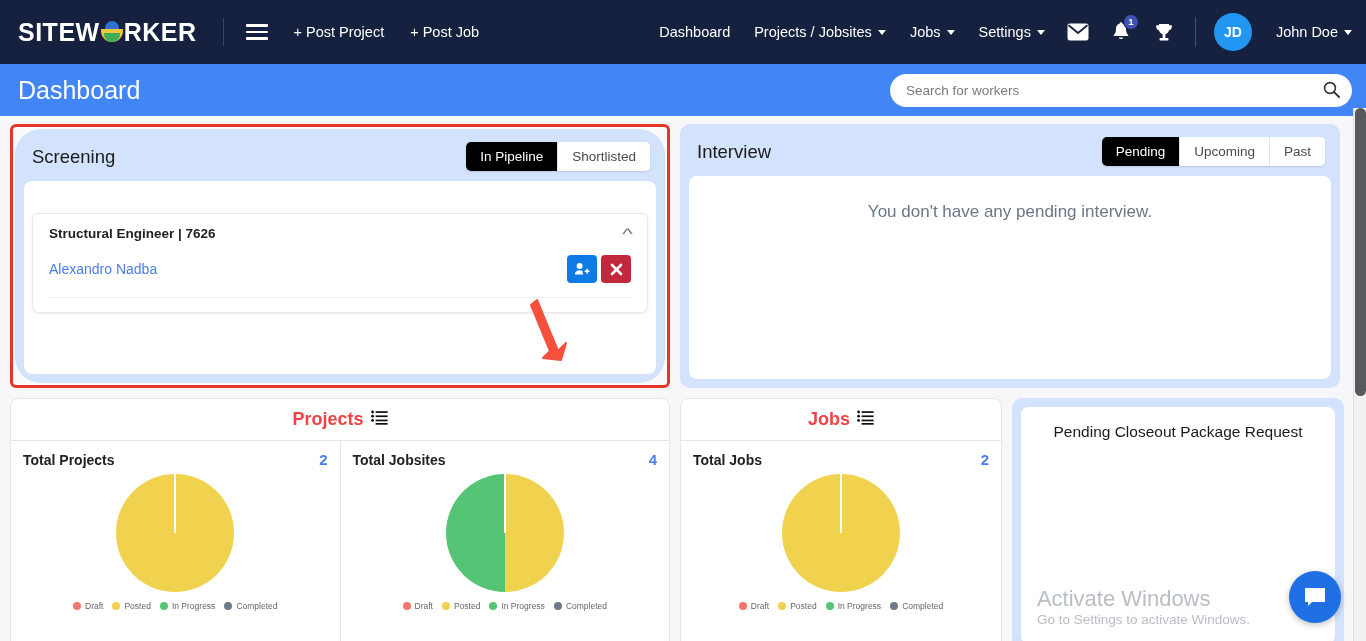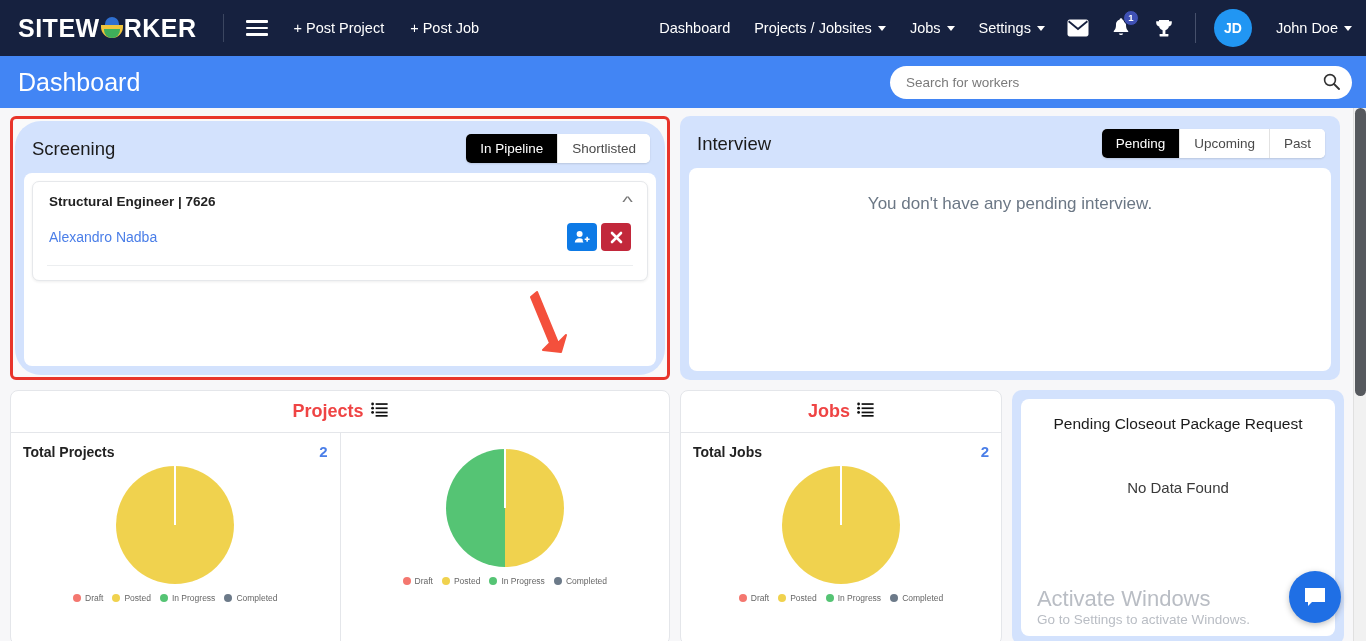--- a/index.html
+++ b/index.html
@@ -6,21 +6,21 @@
   html, body {
     width: 1366px; height: 641px;
     font-family: "Liberation Sans", sans-serif;
     background: #f7f7f9;
     overflow: hidden;
   }
   body { position: relative; }
 
   
   .navbar {
-    height: 56px; background: #16213f;
+    height: 64px; background: #16213f;
     display: flex; align-items: center;
     padding: 0 14px 0 18px;
     position: relative;
   }
   .logo { display: flex; align-items: center; letter-spacing: .5px; }
   .logo-text {
     color: #ffffff; font-size: 25px; font-weight: 700;
     letter-spacing: 0.5px; display: flex; align-items: center;
   }
   .helmet {
@@ -131,21 +131,21 @@
     font-family: "Liberation Sans", sans-serif;
     border-right: 1px solid #e2e2e2;
   }
   .seg button:last-child { border-right: none; }
   .seg button.active { background: #000000; color: #fff; }
   .screening-body {
     flex: 1; background: #fff; border-radius: 8px; padding: 8px;
   }
   .job-item {
     background:#fff; border:1px solid #e6e8eb; border-radius:7px;
-    box-shadow: 0 1px 3px rgba(0,0,0,.07); padding: 0 14px;
+    box-shadow: 0 1px 3px rgba(0,0,0,.07); padding: 0 14px; margin-top: 24px;
   }
   .job-row-1 {
     display:flex; align-items:center; padding: 12px 2px 10px 2px;
   }
   .job-title { font-size: 13.5px; font-weight: 700; color: #222; }
   .chev-up {
     margin-left:auto; color:#777; font-size: 15px; cursor:pointer;
     transform: scaleX(1.5); line-height: 1;
   }
   .job-row-2 {
@@ -432,20 +432,24 @@
                   <span>In Progress</span>
                 </span>
               <span class="legend-item">
                   <i class="dot" style="background:#6c7a89"></i>
                   <span>Completed</span>
                 </span>
             </div>
           </div>
         </div>
         <div>
+          <div class="stat-row">
+            <span class="stat-label">Total Jobsites</span>
+            <span class="stat-val">4</span>
+          </div>
           <div class="pie-wrap">
             <div class="pie" style="background: conic-gradient(#f0d24e 0deg 180deg, #55c474 180deg 360deg);"></div>
             <div class="legend">
               <span class="legend-item">
                   <i class="dot" style="background:#f4776f"></i>
                   <span>Draft</span>
                 </span>
               <span class="legend-item">
                   <i class="dot" style="background:#f0d24e"></i>
                   <span>Posted</span>
@@ -504,21 +508,20 @@
                 <span>Completed</span>
               </span>
           </div>
         </div>
       </div>
     </div>
 
     <div class="blue-card todo">
       <div class="todo-body">
         <div class="todo-h">Pending Closeout Package Request</div>
-        <div class="todo-empty">No Data Found</div>
       </div>
     </div>
 
   </div>
 </div>
 
 <div class="watermark">
   <div class="w1">Activate Windows</div>
   <div class="w2">Go to Settings to activate Windows.</div>
 </div>

